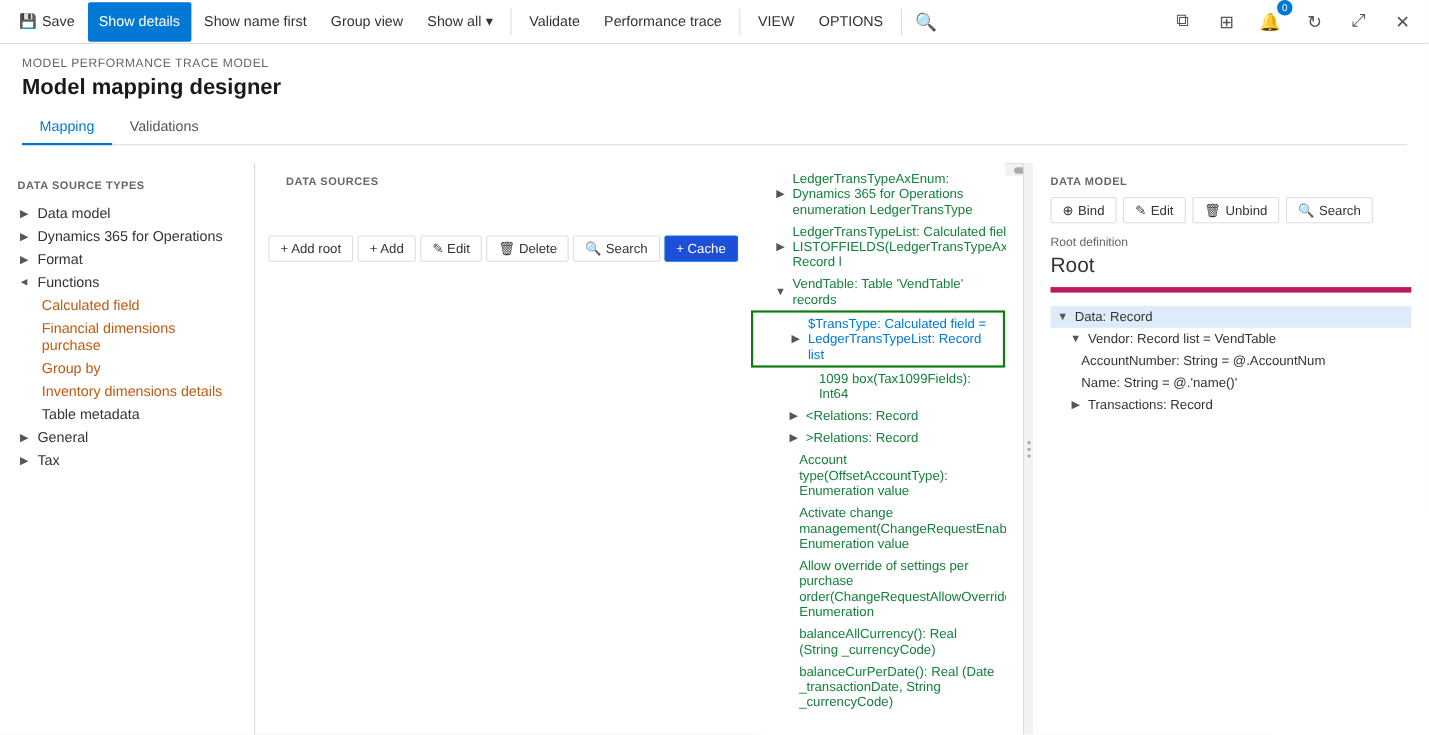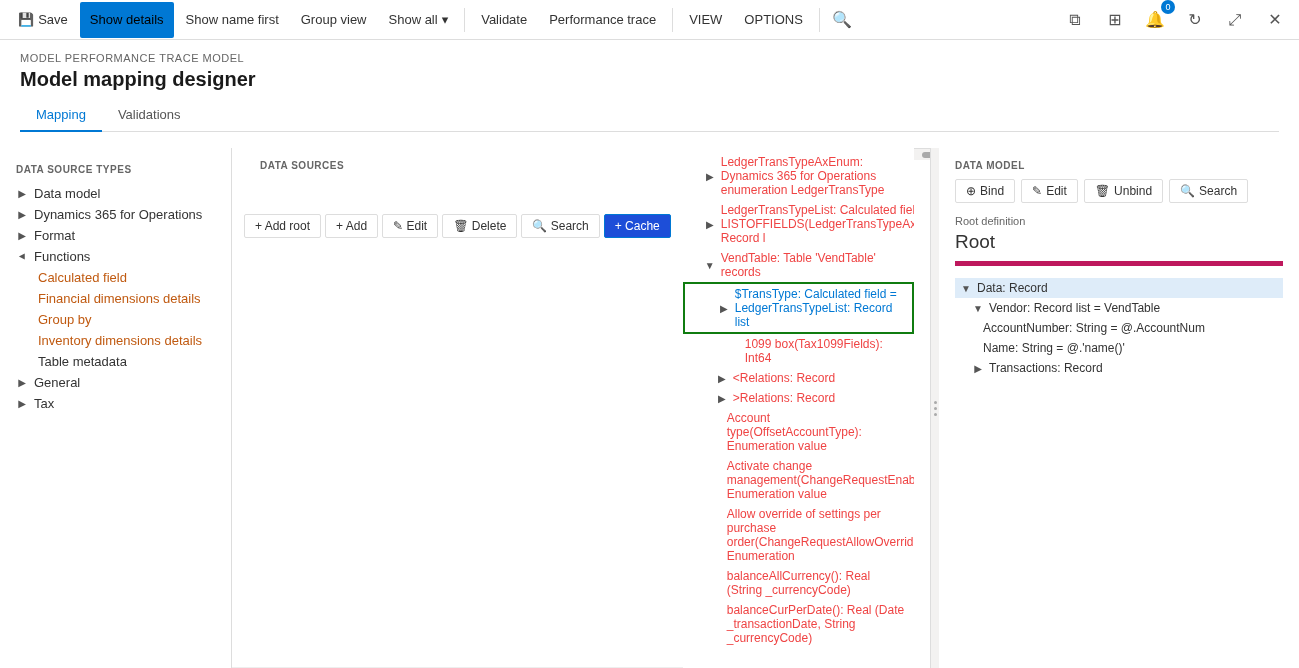--- a/index.html
+++ b/index.html
@@ -8,21 +8,21 @@
     
     .toolbar {
       display: flex; align-items: center; height: 40px;
       background: #fff; border-bottom: 1px solid #ddd; padding: 0 8px; gap: 2px;
     }
     .toolbar-btn {
       display: flex; align-items: center; gap: 4px;
       padding: 6px 10px; cursor: pointer; border: none; background: transparent;
       font-size: 13px; color: #333; border-radius: 2px; height: 36px;
     }
-    .toolbar-btn.active { background: #0078d4; color: #000000; }
+    .toolbar-btn.active { background: #0078d4; color: #ffffff; }
     .toolbar-sep { width: 1px; height: 24px; background: #ddd; margin: 0 4px; }
     .toolbar-right { margin-left: auto; display: flex; align-items: center; gap: 8px; }
     .toolbar-icon-btn {
       width: 32px; height: 32px; display: flex; align-items: center; justify-content: center;
       cursor: pointer; border: none; background: transparent; font-size: 16px; color: #555; border-radius: 2px;
     }
     .notification-badge {
       position: relative; display: inline-block;
     }
     .badge {
@@ -103,21 +103,21 @@
     .ds-item {
       display: flex; align-items: center; padding: 3px 8px; gap: 4px; font-size: 12px; cursor: pointer;
     }
     .ds-item.selected-green {
       border: 2px solid #107c10; background: #fff;
     }
     .ds-item.indent1 { padding-left: 20px; }
     .ds-item.indent2 { padding-left: 32px; }
     .ds-item.indent3 { padding-left: 44px; }
     .ds-arrow { width: 14px; font-size: 10px; color: #555; flex-shrink: 0; display: flex; align-items: center; justify-content: center; }
-    .ds-label { flex: 1; color: #ef4444; }
+    .ds-label { flex: 1; color: #15803d; }
     .ds-label.blue { color: #0078d4; }
     .scrollbar-area { height: 12px; background: #f3f2f1; border-top: 1px solid #ddd; display: flex; align-items: center; padding: 0 8px; }
     .scrollbar-track { flex: 1; height: 6px; background: #ddd; border-radius: 3px; position: relative; }
     .scrollbar-thumb { width: 200px; height: 6px; background: #aaa; border-radius: 3px; position: absolute; left: 0; }
 
     
     .right-panel {
       width: 360px; overflow-y: auto; padding: 12px 16px;
     }
     .dm-section-title {
@@ -234,21 +234,21 @@
 
       <div class="tree-item">
         <span class="tree-arrow expanded">▼</span>
         <span class="tree-item-label">Functions</span>
       </div>
 
       <div class="tree-item child">
         <span class="tree-item-label orange-label">Calculated field</span>
       </div>
       <div class="tree-item child">
-        <span class="tree-item-label orange-label">Financial dimensions details</span>
+        <span class="tree-item-label orange-label">Financial dimensions purchase</span>
       </div>
       <div class="tree-item child">
         <span class="tree-item-label orange-label">Group by</span>
       </div>
       <div class="tree-item child">
         <span class="tree-item-label orange-label">Inventory dimensions details</span>
       </div>
       <div class="tree-item child">
         <span class="tree-item-label">Table metadata</span>
       </div>

